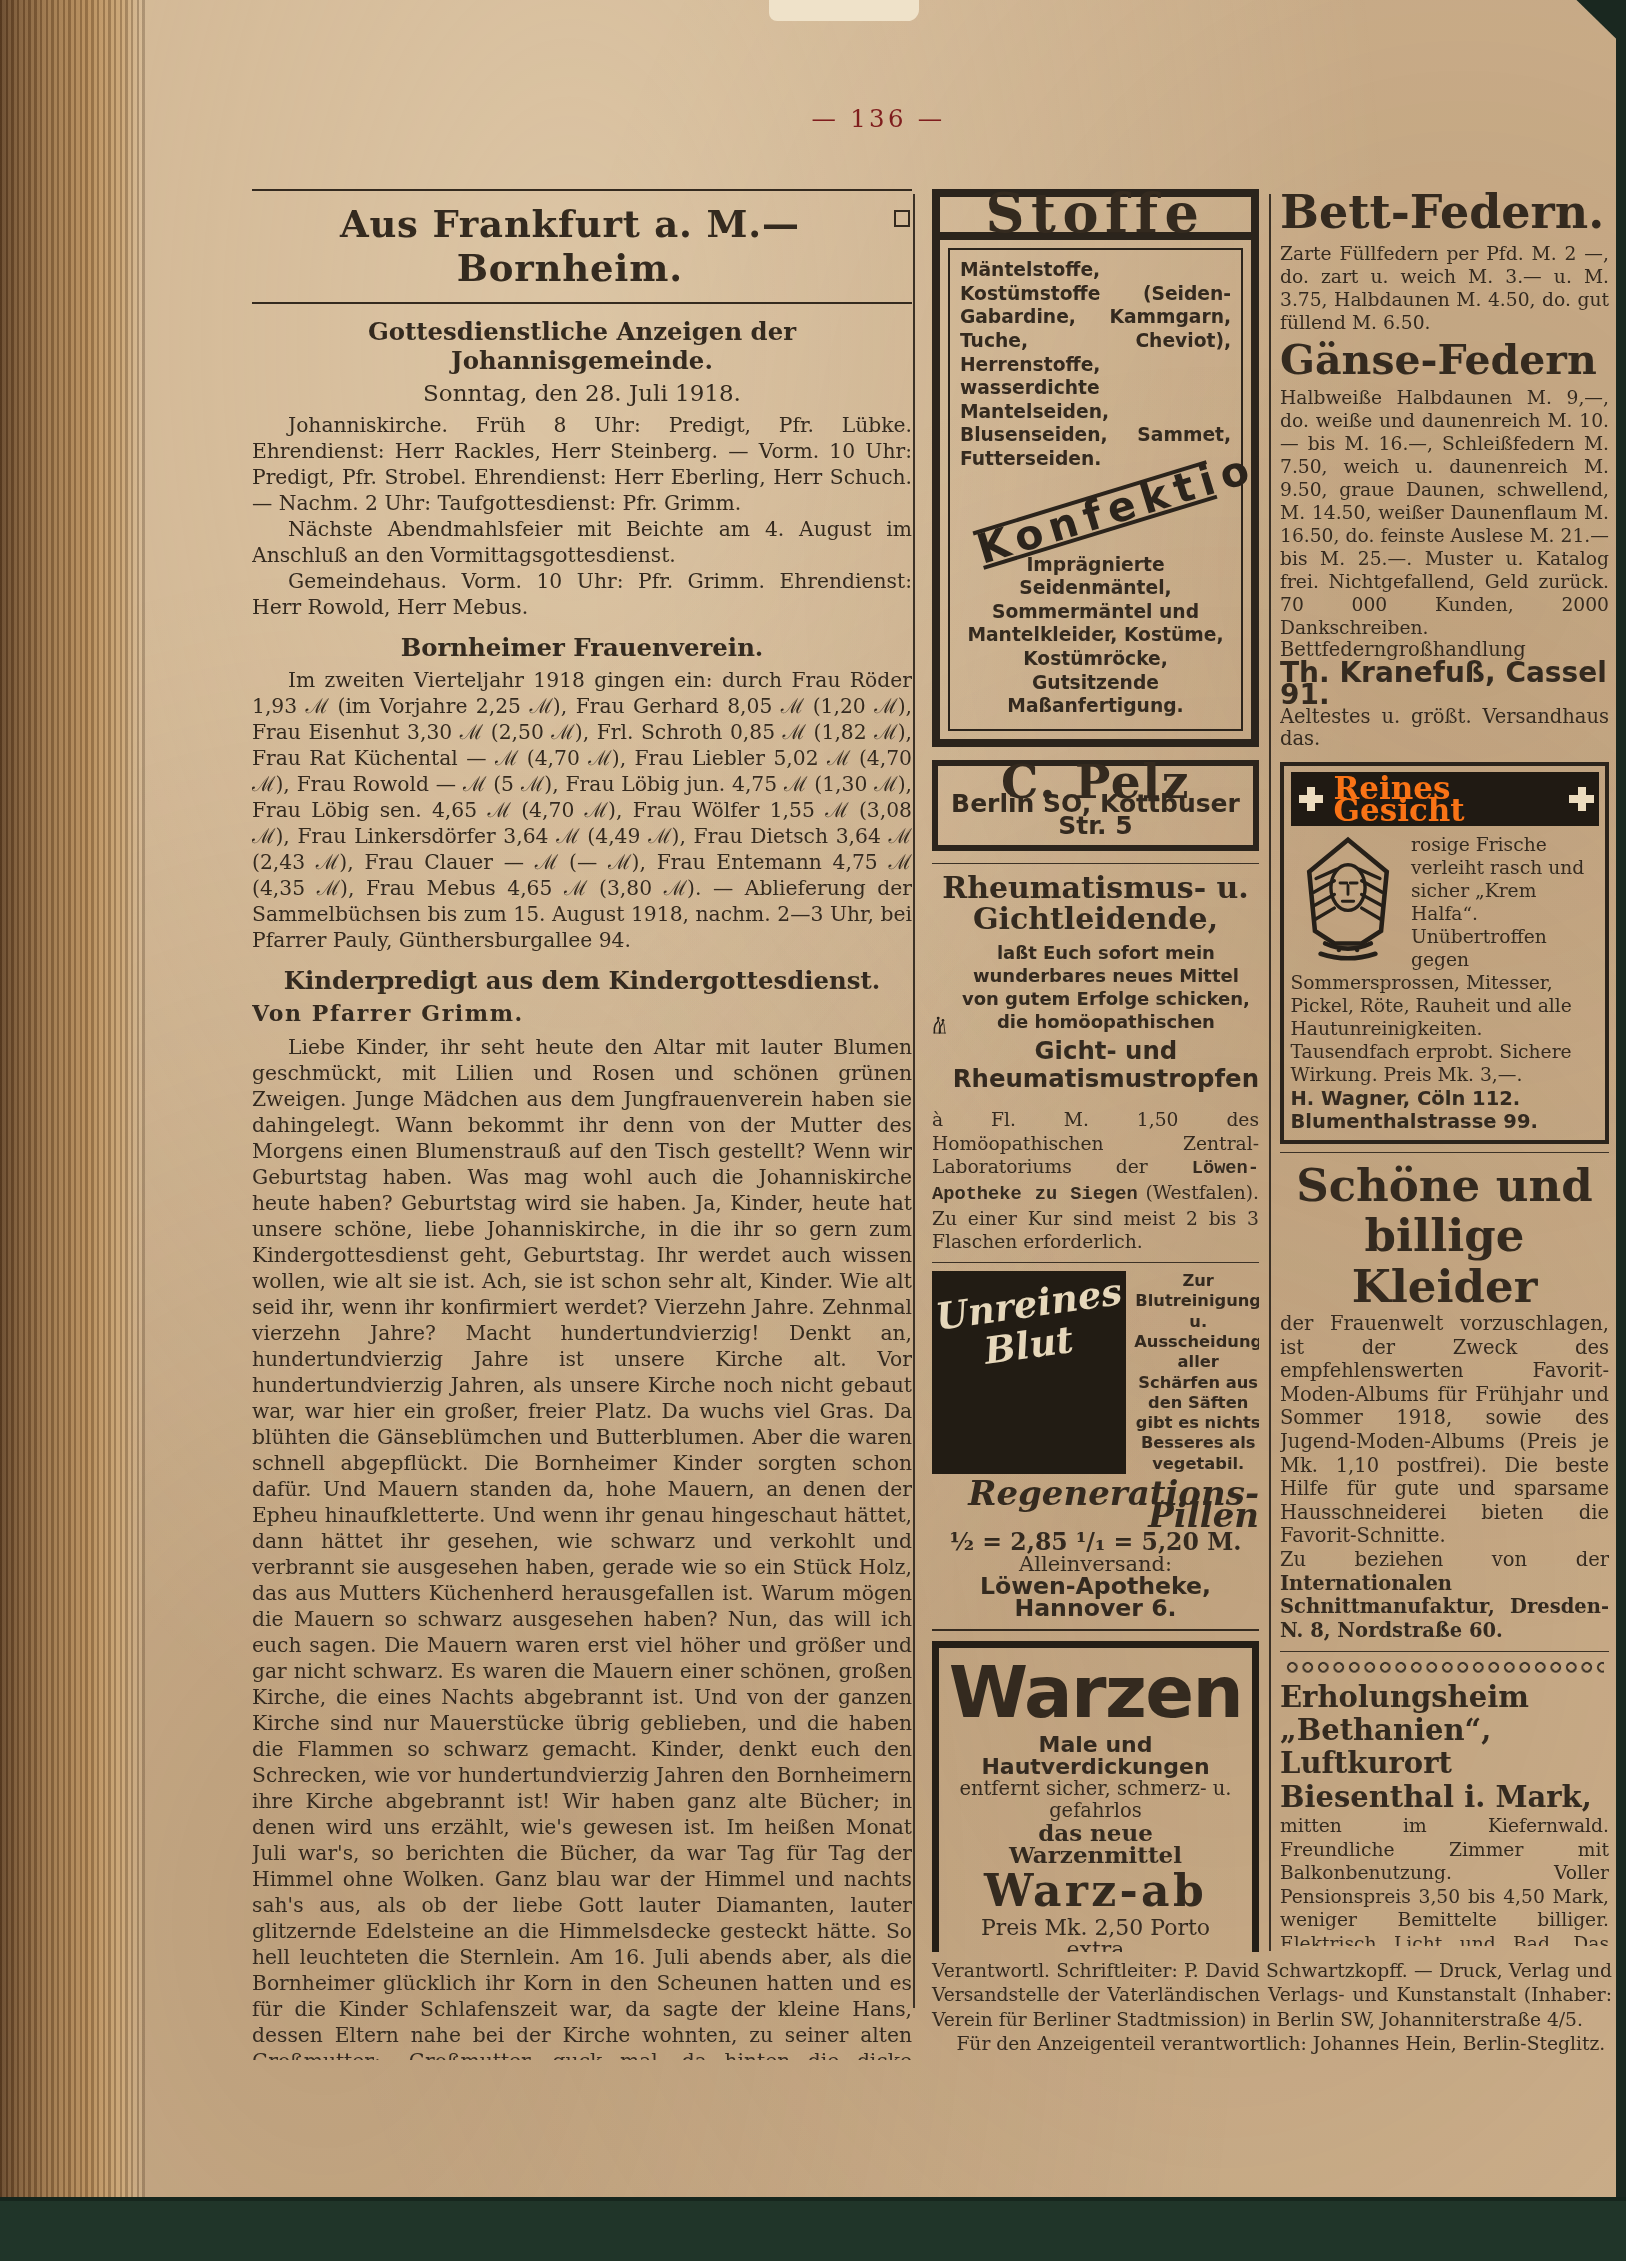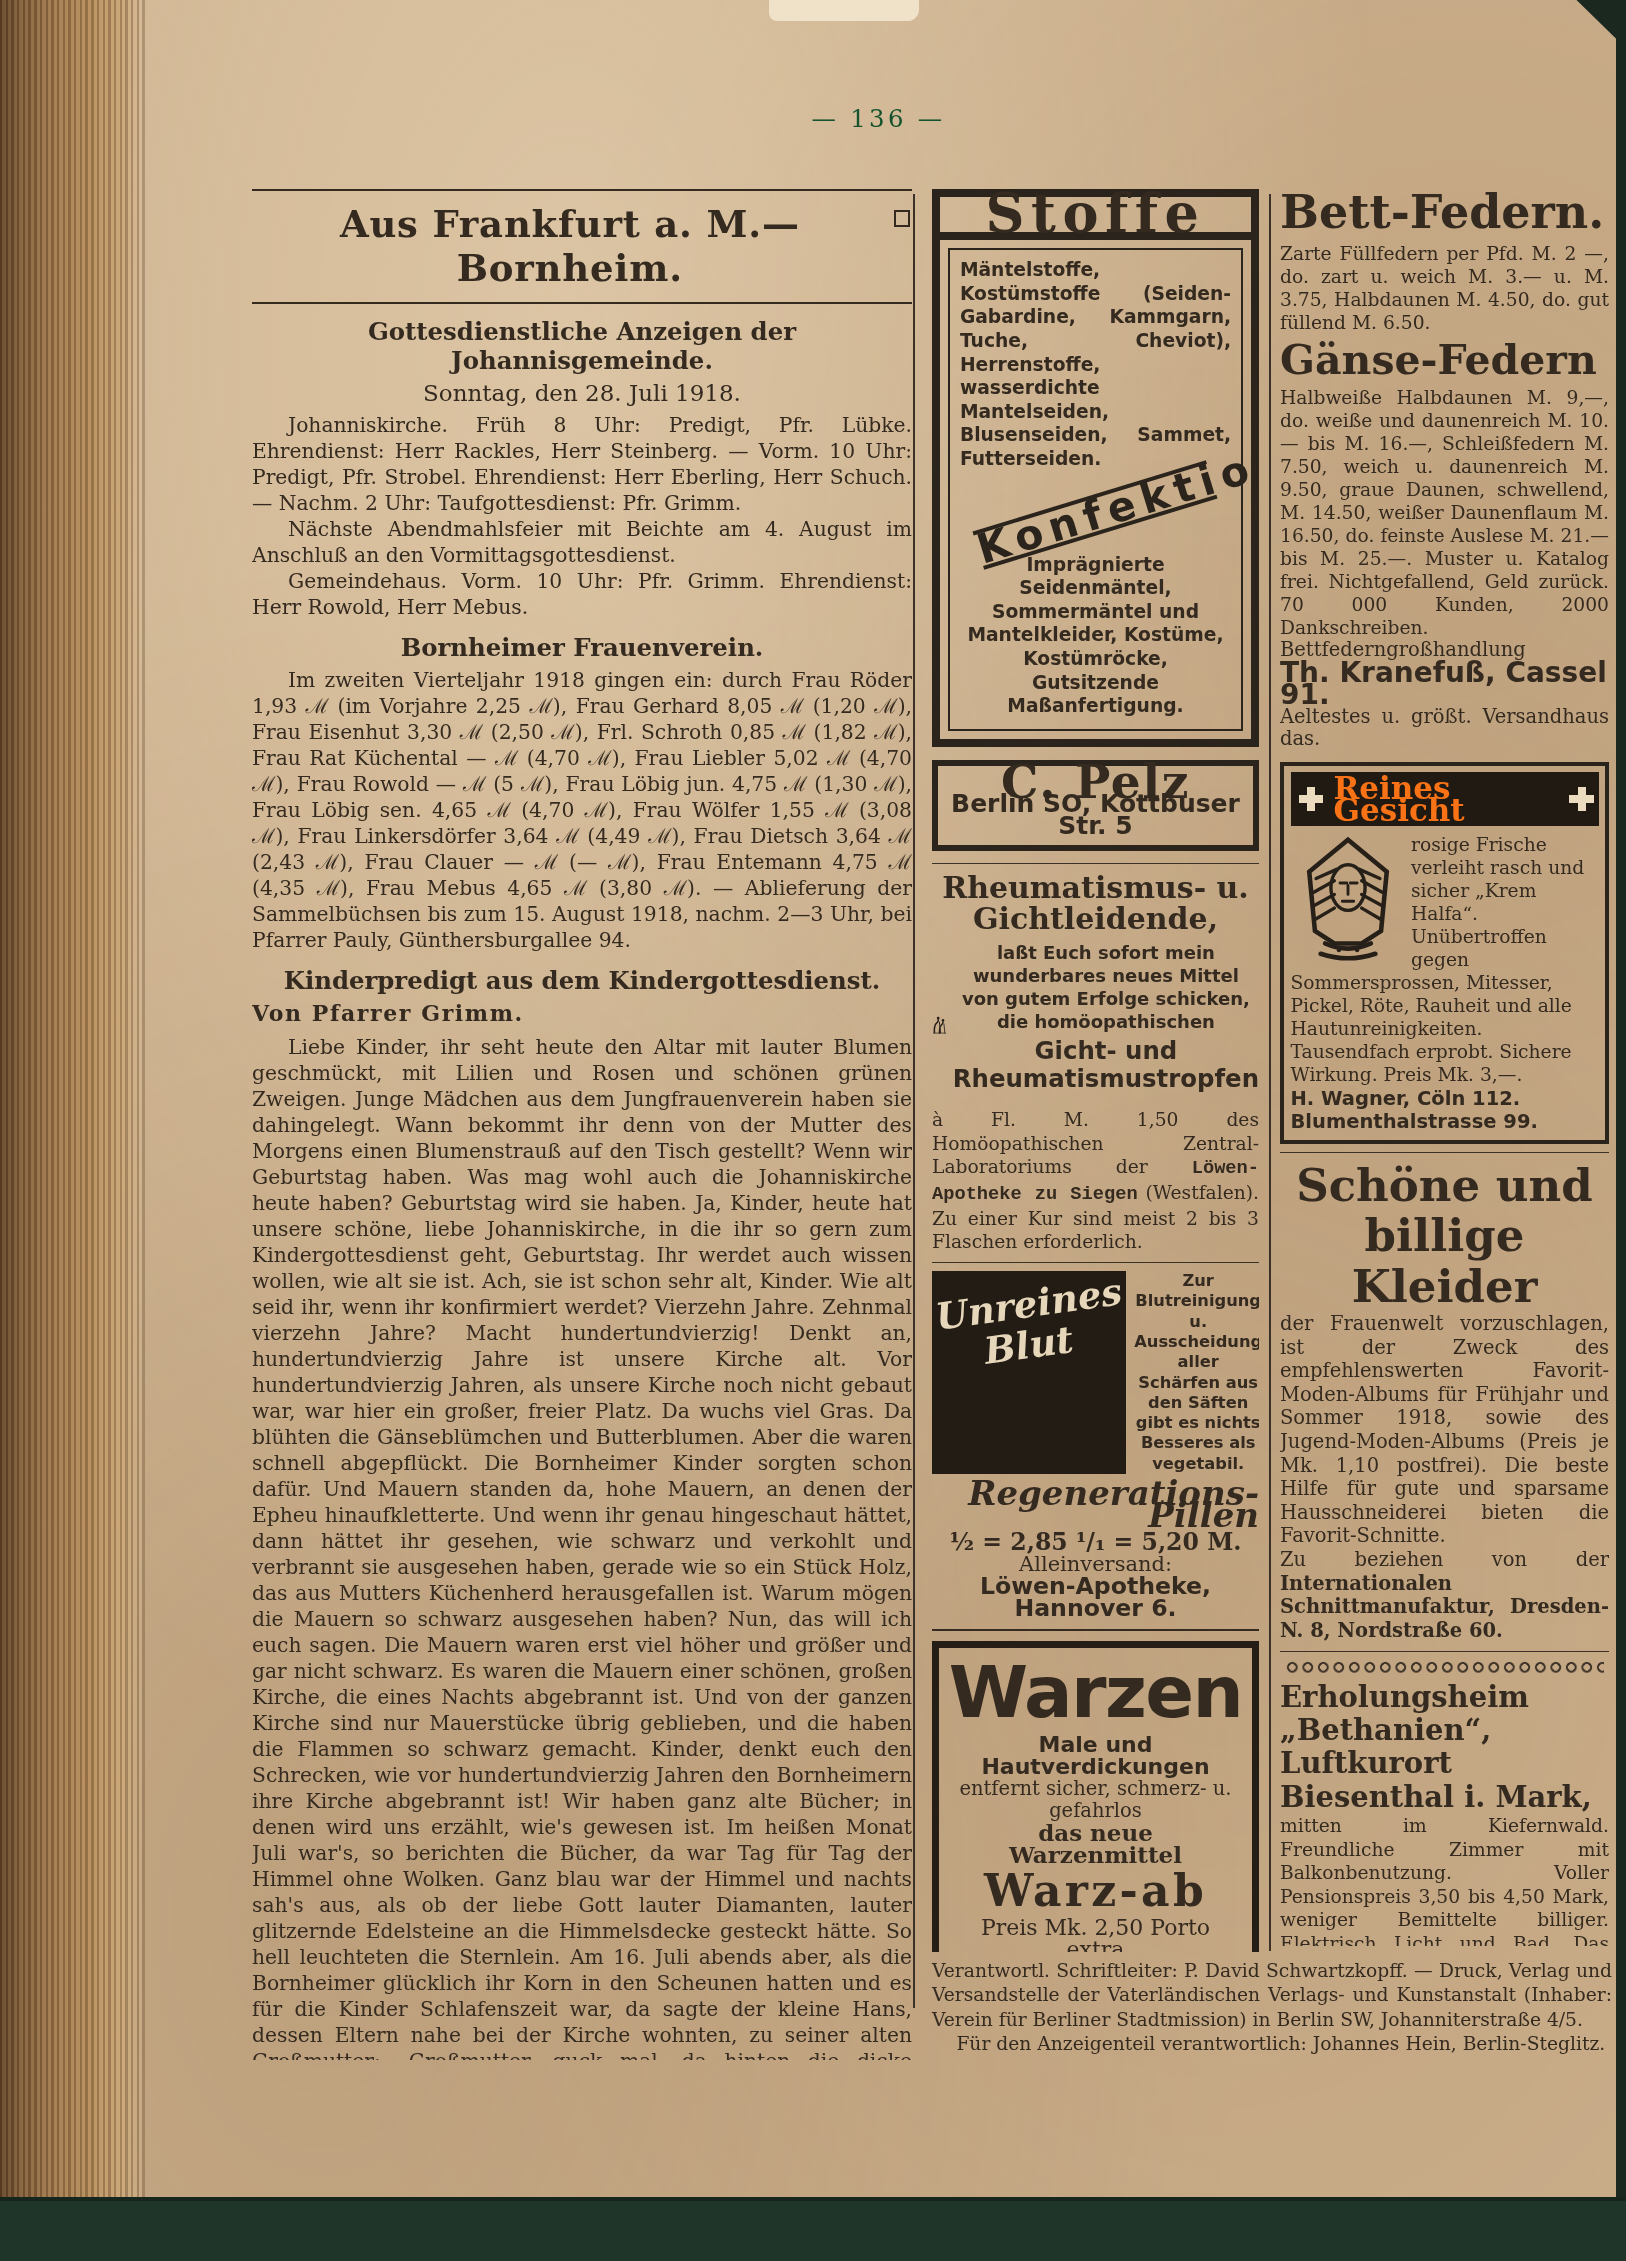--- a/index.html
+++ b/index.html
@@ -19,21 +19,21 @@
   .binding:after{content:"";position:absolute;inset:0;
     background:repeating-linear-gradient(90deg,rgba(60,38,18,.25) 0 2.4px,rgba(255,230,190,.10) 2.4px 5.7px);}
   .cover-bottom{position:absolute;left:0;bottom:0;width:100%;height:60px;background:#203529;
     border-top:4.9px solid #16261d;}
   .cover-right{position:absolute;right:0;top:0;width:10.6px;height:100%;background:#1a2820;}
   .corner-tr{position:absolute;right:10.6px;top:0;width:57px;height:39px;background:#1a2820;
     clip-path:polygon(100% 0,100% 100%,30% 0);}
   .torn{position:absolute;left:769px;top:0;width:150px;height:21px;background:#f0e4cb;
     border-radius:0 0 11.4px 8.1px;opacity:.95;}
   .pgnum{position:absolute;left:781px;top:104px;width:195px;text-align:center;
-    font-size:24.4px;letter-spacing:3.3px;color:#14532d;}
+    font-size:24.4px;letter-spacing:3.3px;color:#7f1d1d;}
   .vrule{position:absolute;width:2.4px;background:#3b3126;}
   .v1{left:913px;top:194px;height:1814px;}
   .v2{left:1269px;top:194px;height:1757px;}
 
   
   .col{position:absolute;top:189px;overflow:hidden;}
   .leftcol{left:252px;width:660px;height:1871px;}
   .midcol{left:932px;width:327px;height:1763px;}
   .rightcol{left:1280px;width:329px;height:1757px;}
 

